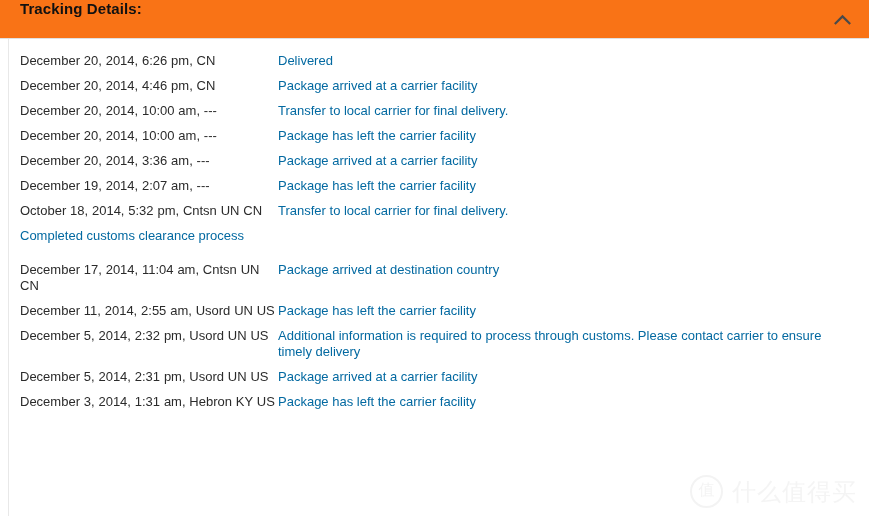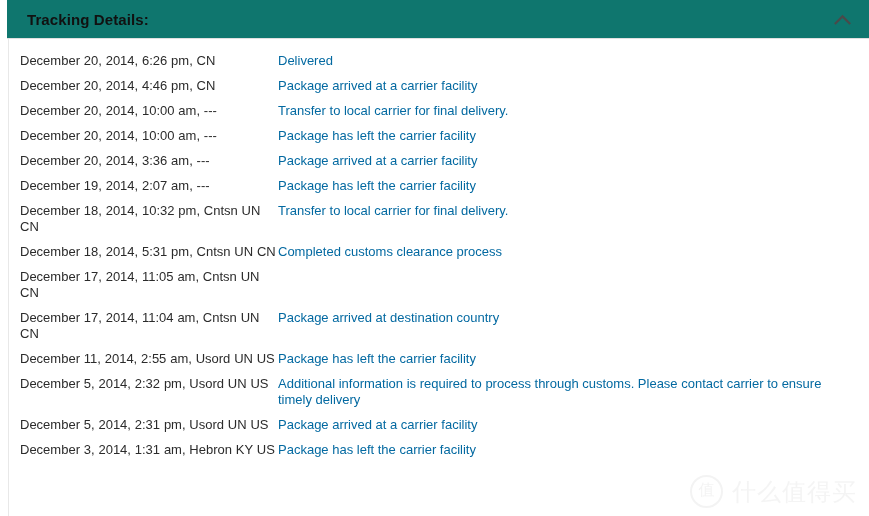--- a/index.html
+++ b/index.html
@@ -20,26 +20,25 @@
     height: 516px;
     position: relative;
     background: #fff;
     box-sizing: border-box;
   }
 
   
   .panel-header {
     position: relative;
     height: 39px;
-    background: #0f766e;
+    background: #f97316;
     border-bottom: 1px solid #e0e0e0;
     box-sizing: border-box;
     display: flex;
-    align-items: center;
-    margin-left: 7px;
+    align-items: flex-start;
   }
   .panel-title {
     font-size: 15px;
     font-weight: bold;
     color: #111111;
     letter-spacing: 0.1px;
     margin-left: 20px;
     white-space: nowrap;
   }
   .collapse-btn {
@@ -173,29 +172,27 @@
         </li>
         <li class="event-row">
           <div class="event-when">December 20, 2014, 3:36 am, ---</div>
           <div class="event-desc">Package arrived at a carrier facility</div>
         </li>
         <li class="event-row">
           <div class="event-when">December 19, 2014, 2:07 am, ---</div>
           <div class="event-desc">Package has left the carrier facility</div>
         </li>
         <li class="event-row">
-          <div class="event-when">December 18, 2014, 10:32 pm, Cntsn UN CN</div>
+          <div class="event-when">October 18, 2014, 5:32 pm, Cntsn UN CN</div>
           <div class="event-desc">Transfer to local carrier for final delivery.</div>
         </li>
         <li class="event-row">
-          <div class="event-when">December 18, 2014, 5:31 pm, Cntsn UN CN</div>
           <div class="event-desc">Completed customs clearance process</div>
         </li>
         <li class="event-row">
-          <div class="event-when">December 17, 2014, 11:05 am, Cntsn UN CN</div>
         </li>
         <li class="event-row">
           <div class="event-when">December 17, 2014, 11:04 am, Cntsn UN CN</div>
           <div class="event-desc">Package arrived at destination country</div>
         </li>
         <li class="event-row">
           <div class="event-when">December 11, 2014, 2:55 am, Usord UN US</div>
           <div class="event-desc">Package has left the carrier facility</div>
         </li>
         <li class="event-row">

